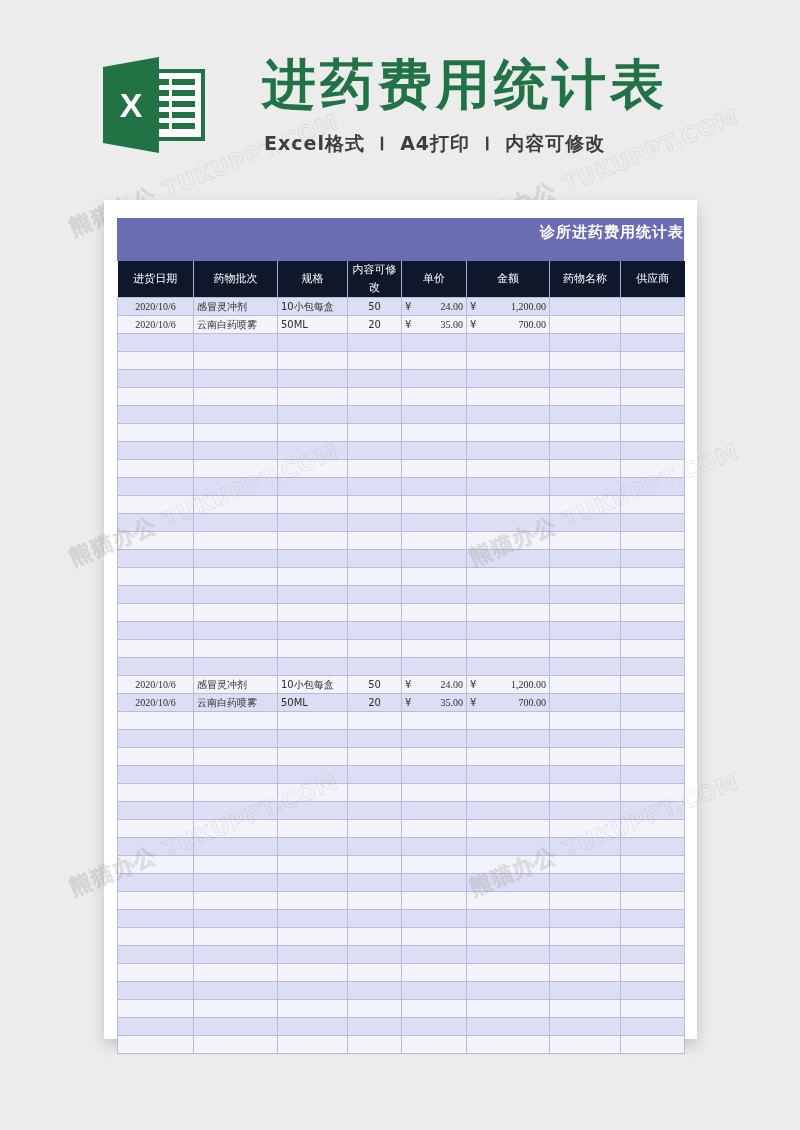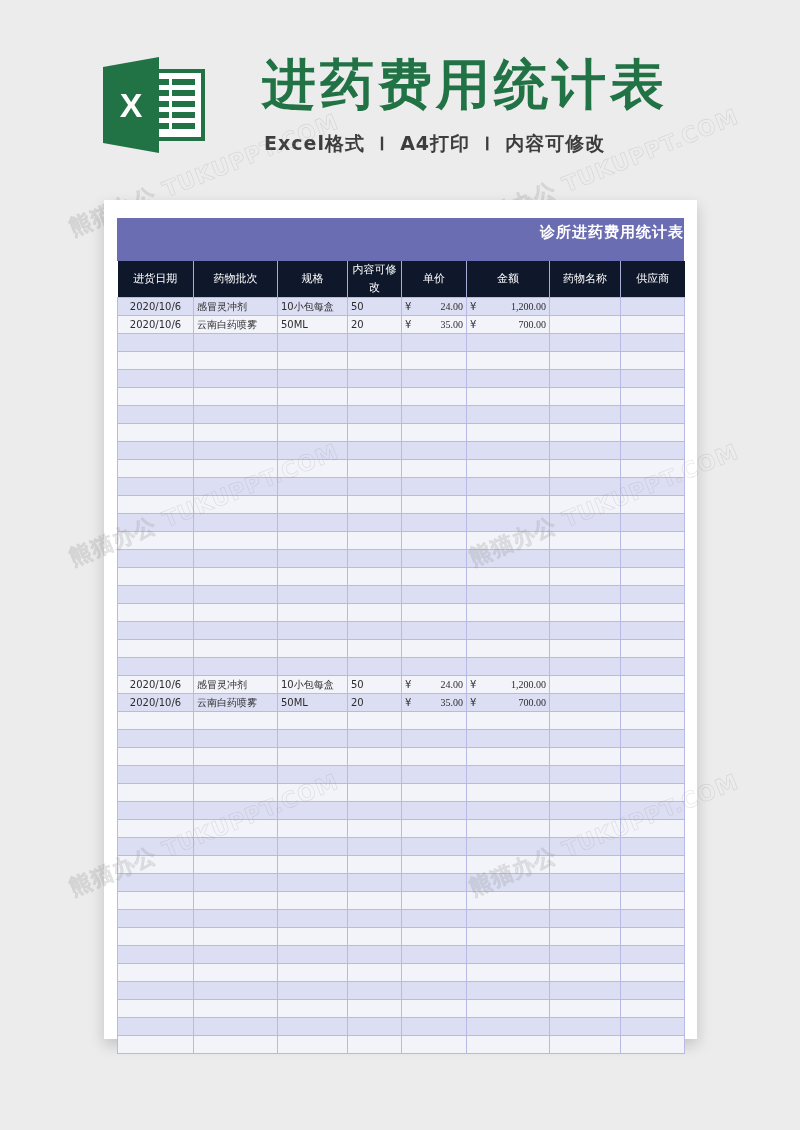--- a/index.html
+++ b/index.html
@@ -38,22 +38,22 @@
     height: 33px; background: #0f172a; color: #ffffff; font-weight: normal;
     font-size: 11px; padding: 0; border-right: 1px solid #a9acd8; line-height: 18px;
   }
   th:last-child { border-right: none; margin-top: 21px; }
   td {
     height: 17px; padding: 0 3px; font-size: 10px; color: #2c2c2c; line-height: 17px;
     border: 1px solid #b8bae3; white-space: nowrap; overflow: hidden;
   }
   tr.odd td { background: #dcdff3; }
   tr.even td { background: #f3f4fa; }
-  td.center { text-align: center; }
-  td.right { text-align: left; }
+  td.center { text-align: center; font-family: Liberation Serif, serif; }
+  td.right { text-align: center; }
   .cur { float: left; }
   .amt { float: right; font-family: Liberation Serif, serif; }
   .watermark {
     position: absolute; font-size: 22px; font-weight: bold; color: transparent;
     -webkit-text-stroke: 0.6px rgba(150,150,150,0.28);
     transform: rotate(-22deg); white-space: nowrap; pointer-events: none;
     letter-spacing: 1px;
   }
 </style>
 </head>

